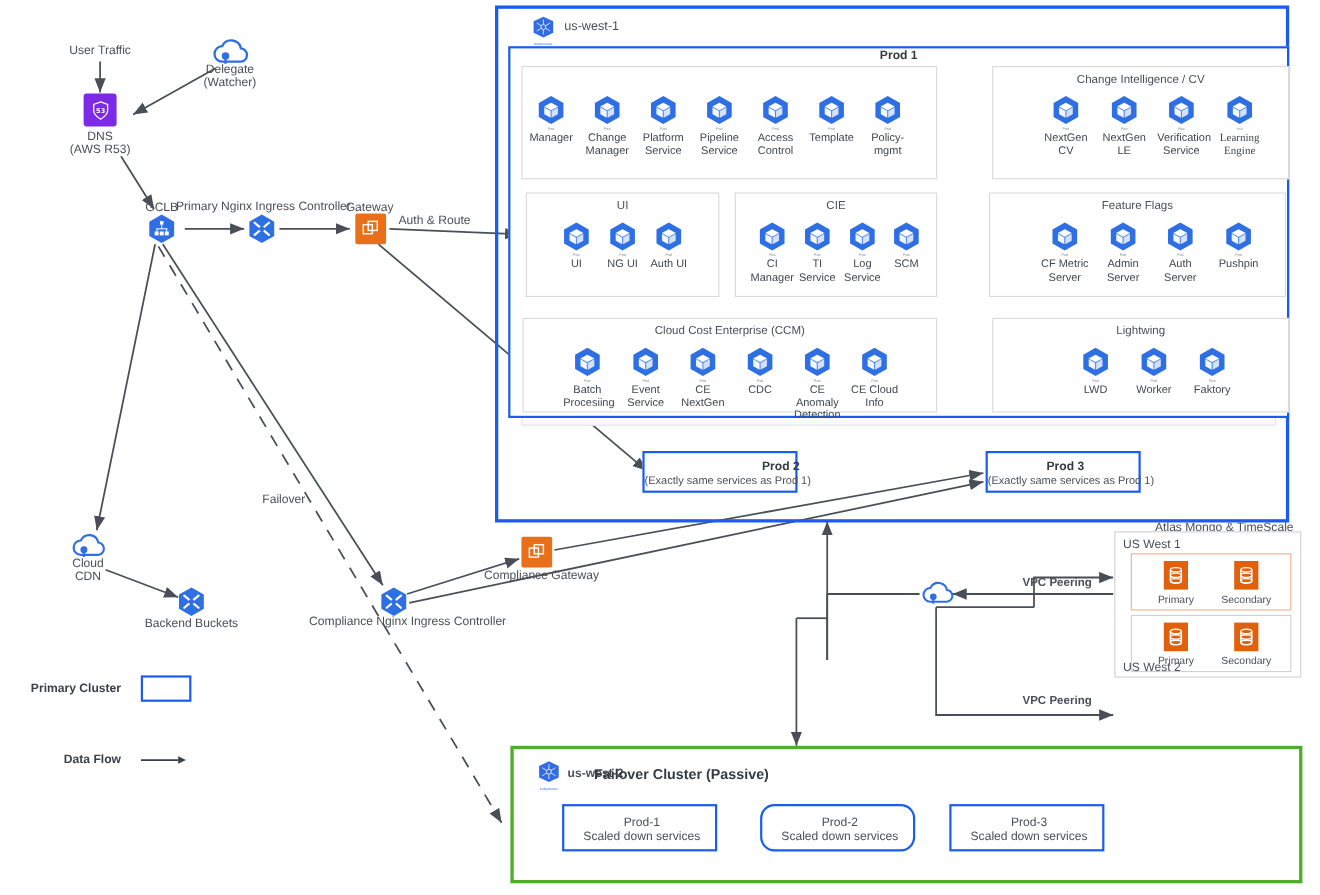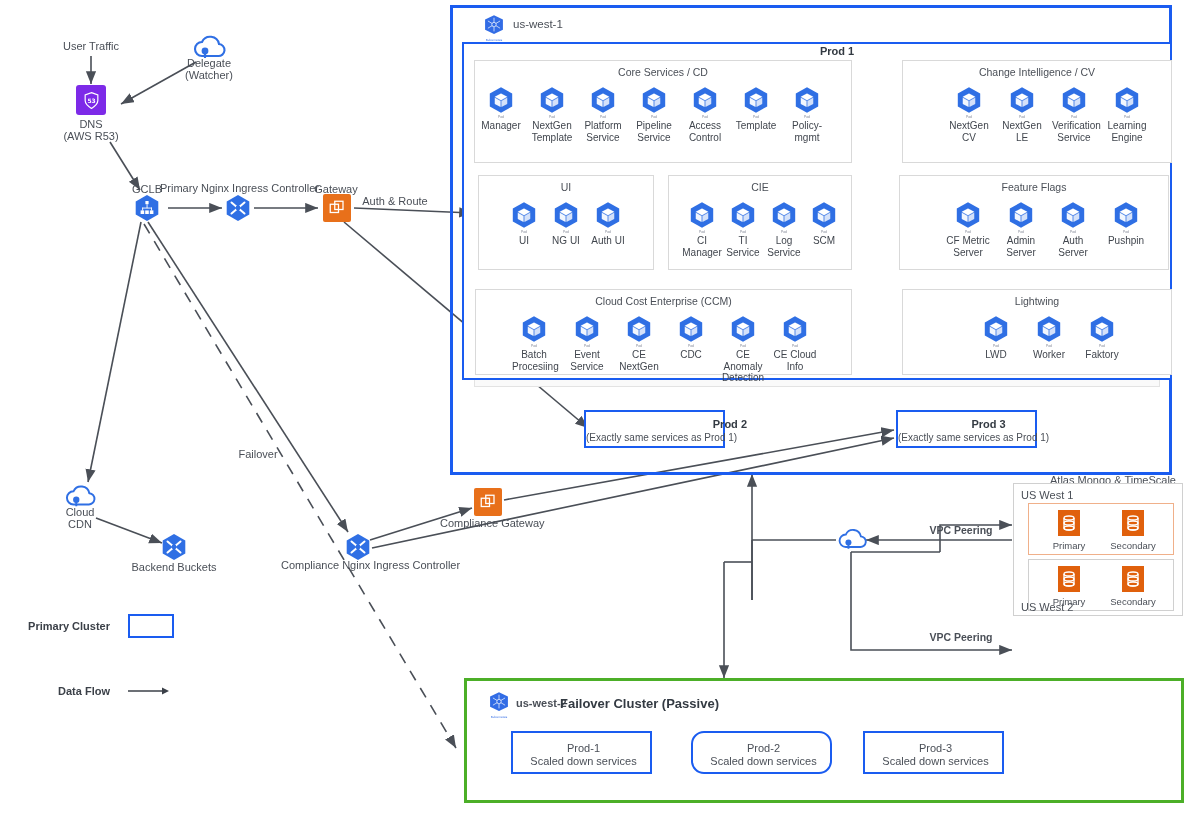--- a/index.html
+++ b/index.html
@@ -11,21 +11,21 @@
     -webkit-font-smoothing:antialiased;
   }
   #canvas{position:absolute;left:0;top:0;width:1200px;height:814px;}
   .abs{position:absolute;box-sizing:border-box;}
 
   
   #wires{position:absolute;left:0;top:0;width:1200px;height:814px;pointer-events:none;}
 
   
   .lbl{position:absolute;font-size:11px;line-height:13px;color:#4a4f57;text-align:center;white-space:nowrap;}
-  .lbl.bold{font-weight:bold;color:#333a42;padding-left:20px;}
+  .lbl.bold{font-weight:bold;color:#333a42;}
 
   
   .cluster-primary{border:3px solid #1a5cf0;background:transparent;}
   .cluster-failover{border:3px solid #4caf28;background:transparent;}
   .prod-frame{border:2px solid #1a5cf0;background:#ffffff;}
   .prod-inner-shadow{border:1px solid #e3e3e3;background:#fafafa;}
   .group-box{border:1px solid #d9d9d9;background:#ffffff;}
   .prodbox{border:2px solid #1a5cf0;background:#ffffff;}
   .plainbox{border:1px solid #d0d0d0;background:#ffffff;}
   .orangebox{border:1px solid #f0b08a;background:#ffffff;}
@@ -238,21 +238,20 @@
     </svg>
   </div>
   <div class="lbl" style="left:513px;top:18px;width:80px;text-align:left;font-size:11.5px;">us-west-1</div>
 
   <div class="abs prod-inner-shadow" style="left:474px;top:47px;width:686px;height:340px;"></div>
 
   <div class="abs prod-frame" style="left:462px;top:42px;width:710px;height:338px;"></div>
   <div class="lbl bold" style="left:462px;top:45px;width:710px;font-size:11px;">Prod 1</div>
 
   <div class="abs group-box" style="left:474px;top:60px;width:378px;height:103px;">
-    <div class="group-title">Core Services / CD</div>
     <div class="pod" style="left:4px;top:25px;">
       <div class="ico">
 <svg viewBox="0 0 30 30" width="30" height="30">
   <polygon points="15,1.2 26.2,7.6 26.2,20.4 15,26.8 3.8,20.4 3.8,7.6" fill="#2f6fe4"></polygon>
   <g fill="#ffffff">
     <path d="M15,7.2 L21.4,10.6 L21.4,17.4 L15,20.8 L8.6,17.4 L8.6,10.6 Z" opacity="0.18"></path>
     <path d="M15,7.4 L21.2,10.8 L15,14.2 L8.8,10.8 Z"></path>
     <path d="M8.8,11.7 L14.5,14.9 L14.5,21.1 L8.8,17.9 Z" opacity="0.92"></path>
     <path d="M21.2,11.7 L15.5,14.9 L15.5,21.1 L21.2,17.9 Z" opacity="0.75"></path>
   </g>
@@ -265,21 +264,21 @@
 <svg viewBox="0 0 30 30" width="30" height="30">
   <polygon points="15,1.2 26.2,7.6 26.2,20.4 15,26.8 3.8,20.4 3.8,7.6" fill="#2f6fe4"></polygon>
   <g fill="#ffffff">
     <path d="M15,7.2 L21.4,10.6 L21.4,17.4 L15,20.8 L8.6,17.4 L8.6,10.6 Z" opacity="0.18"></path>
     <path d="M15,7.4 L21.2,10.8 L15,14.2 L8.8,10.8 Z"></path>
     <path d="M8.8,11.7 L14.5,14.9 L14.5,21.1 L8.8,17.9 Z" opacity="0.92"></path>
     <path d="M21.2,11.7 L15.5,14.9 L15.5,21.1 L21.2,17.9 Z" opacity="0.75"></path>
   </g>
 </svg></div>
       <div class="podword">Pod</div>
-      <div class="name">NextGen Template</div>
+      <div class="name">Change Manager</div>
     </div>
     <div class="pod" style="left:106px;top:25px;">
       <div class="ico">
 <svg viewBox="0 0 30 30" width="30" height="30">
   <polygon points="15,1.2 26.2,7.6 26.2,20.4 15,26.8 3.8,20.4 3.8,7.6" fill="#2f6fe4"></polygon>
   <g fill="#ffffff">
     <path d="M15,7.2 L21.4,10.6 L21.4,17.4 L15,20.8 L8.6,17.4 L8.6,10.6 Z" opacity="0.18"></path>
     <path d="M15,7.4 L21.2,10.8 L15,14.2 L8.8,10.8 Z"></path>
     <path d="M8.8,11.7 L14.5,14.9 L14.5,21.1 L8.8,17.9 Z" opacity="0.92"></path>
     <path d="M21.2,11.7 L15.5,14.9 L15.5,21.1 L21.2,17.9 Z" opacity="0.75"></path>
@@ -383,21 +382,21 @@
   <g fill="#ffffff">
     <path d="M15,7.2 L21.4,10.6 L21.4,17.4 L15,20.8 L8.6,17.4 L8.6,10.6 Z" opacity="0.18"></path>
     <path d="M15,7.4 L21.2,10.8 L15,14.2 L8.8,10.8 Z"></path>
     <path d="M8.8,11.7 L14.5,14.9 L14.5,21.1 L8.8,17.9 Z" opacity="0.92"></path>
     <path d="M21.2,11.7 L15.5,14.9 L15.5,21.1 L21.2,17.9 Z" opacity="0.75"></path>
   </g>
 </svg></div>
       <div class="podword">Pod</div>
       <div class="name">Verification Service</div>
     </div>
-    <div class="pod" style="left:202px;top:25px;">
+    <div class="pod" style="left:202px;top:25px;font-family:Liberation Serif, serif;">
       <div class="ico">
 <svg viewBox="0 0 30 30" width="30" height="30">
   <polygon points="15,1.2 26.2,7.6 26.2,20.4 15,26.8 3.8,20.4 3.8,7.6" fill="#2f6fe4"></polygon>
   <g fill="#ffffff">
     <path d="M15,7.2 L21.4,10.6 L21.4,17.4 L15,20.8 L8.6,17.4 L8.6,10.6 Z" opacity="0.18"></path>
     <path d="M15,7.4 L21.2,10.8 L15,14.2 L8.8,10.8 Z"></path>
     <path d="M8.8,11.7 L14.5,14.9 L14.5,21.1 L8.8,17.9 Z" opacity="0.92"></path>
     <path d="M21.2,11.7 L15.5,14.9 L15.5,21.1 L21.2,17.9 Z" opacity="0.75"></path>
   </g>
 </svg></div>

